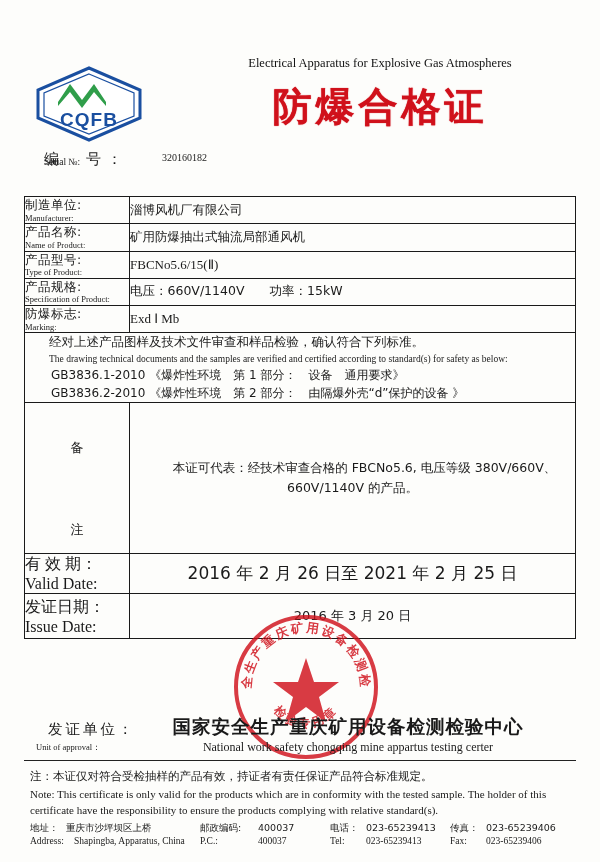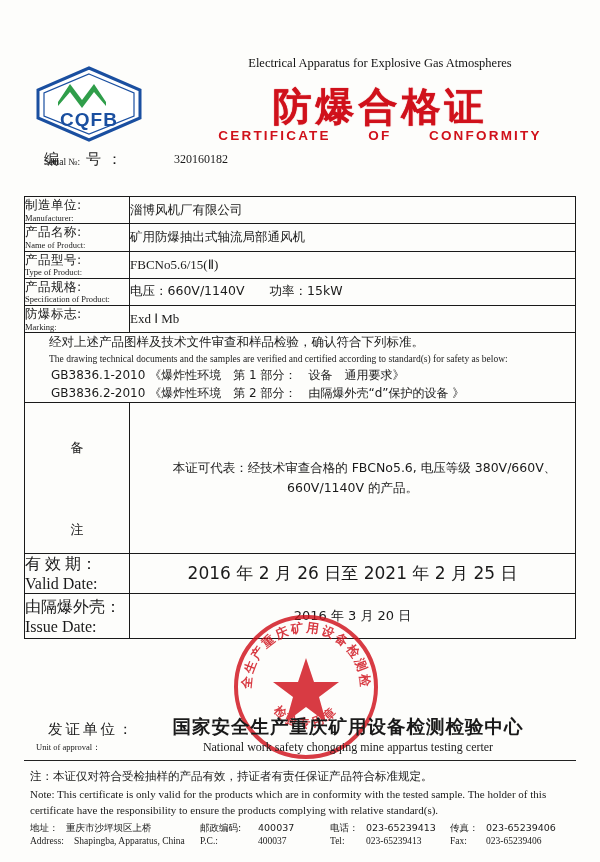--- a/index.html
+++ b/index.html
@@ -77,23 +77,22 @@
     font-family:"DejaVu Sans", sans-serif;
     text-align:center;
   }
   .serial-label-en{
     position:absolute;left:0;top:7px;
     font-size:9.5px;
     font-family:"Liberation Serif", serif;
   }
   .serial-value{
     position:absolute;left:118px;top:2px;
-    font-size:12px;
-    font-family:"Liberation Serif", serif;
-    margin-left:12px;
+    font-size:10px;
+    font-family:"Liberation Serif", serif;
   }
 
   
   .tbl{
     position:absolute;left:24px;top:196px;
     width:552px;
     border-collapse:collapse;
     table-layout:fixed;
   }
   .tbl td{
@@ -272,27 +271,20 @@
 
     <svg class="logo" viewBox="0 0 110 76">
       <polygon points="55,2 106,24 106,52 55,74 4,52 4,24" fill="#ffffff" stroke="#1a4fa0" stroke-width="3"></polygon>
       <polygon points="55,8 100,27 100,50 55,68 10,50 10,27" fill="#ffffff" stroke="#1a4fa0" stroke-width="1.2"></polygon>
       <path d="M24 36 L36 18 L48 34 L60 18 L72 36 L72 40 L60 26 L48 42 L36 26 L24 40 Z" fill="#2f9e4a"></path>
       <text x="55" y="60" text-anchor="middle" font-family="Liberation Sans, sans-serif" font-size="19" font-weight="bold" fill="#1a4fa0" letter-spacing="1">CQFB</text>
     </svg>
 
     <div class="hdr-en">Electrical Apparatus for Explosive Gas Atmospheres</div>
     <div class="big-title">防爆合格证</div>
-    <div class="big-title-en">
-      <span class="title-en-inner">CERTIFICATE</span>
-      <span style="display:inline-block;width:26px"></span>
-      <span class="title-en-inner">OF</span>
-      <span style="display:inline-block;width:26px"></span>
-      <span class="title-en-inner">CONFORMITY</span>
-    </div>
   </div>
 
   <div class="serial-row">
     <div class="serial-label-cn">编　号：</div>
     <div class="serial-label-en">Serial №:</div>
     <div class="serial-value">320160182</div>
   </div>
 
   <table class="tbl">
     <tbody>
@@ -354,21 +346,21 @@
     <tr>
       <td class="date-lbl">
         <div class="cn">有 效 期：</div>
         <div class="en">Valid Date:</div>
       </td>
       <td class="date-val">2016 年 2 月 26 日至 2021 年 2 月 25 日</td>
     </tr>
 
     <tr>
       <td class="date-lbl">
-        <div class="cn">由隔爆外壳：</div>
+        <div class="cn">发证日期：</div>
         <div class="en">Issue Date:</div>
       </td>
       <td class="issue-val">2016 年 3 月 20 日</td>
     </tr>
   </tbody>
     </table>
 
   <svg class="stamp" viewBox="0 0 150 150">
     <defs>
       <path id="arcTop" d="M 20,75 A 55,55 0 0 1 130,75"></path>

